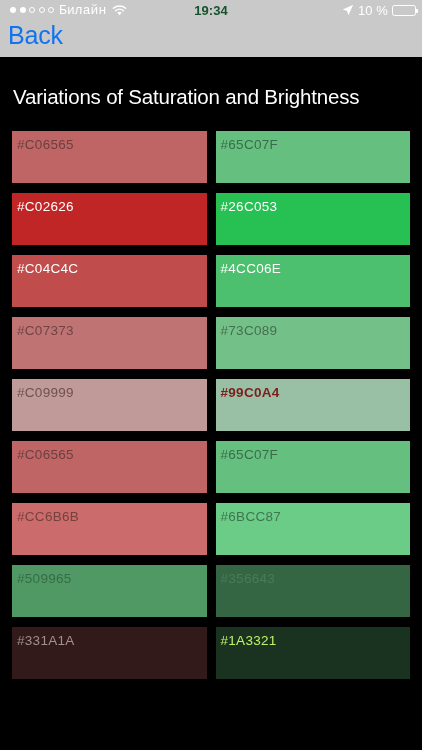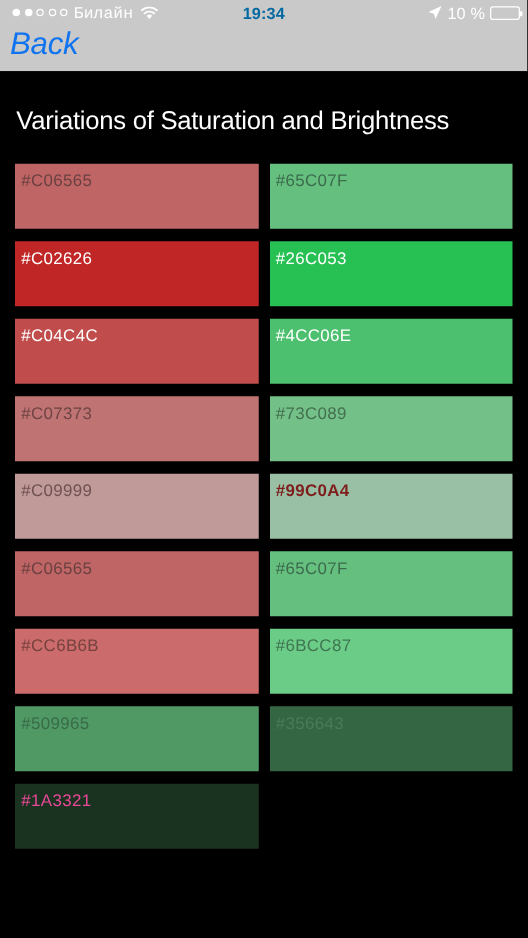--- a/index.html
+++ b/index.html
@@ -48,21 +48,21 @@
   .dot.filled { background: #ffffff; }
   .dot.hollow { border: 1.2px solid #ffffff; background: transparent; }
   .carrier { font-size: 13px; color: #ffffff; font-family: Liberation Mono, monospace; }
   .wifi-icon { display: inline-flex; align-items: center; margin-left: 1px; }
   .status-center {
     position: absolute;
     left: 0; right: 0;
     text-align: center;
     font-size: 13px;
     font-weight: bold;
-    color: #0369a1;
+    color: #14532d;
     pointer-events: none;
   }
   .status-right {
     margin-left: auto;
     display: flex;
     align-items: center;
     gap: 4px;
     z-index: 2;
   }
   .loc-icon { display: inline-flex; }
@@ -93,21 +93,20 @@
   }
 
   
   .nav-bar {
     height: 37px;
     background: #c9c9c9;
     display: flex;
     align-items: flex-start;
     padding: 0 8px;
     box-sizing: border-box;
-    font-style: italic;
   }
   .back-button {
     color: #1073ef;
     font-size: 25px;
     line-height: 30px;
     letter-spacing: -0.2px;
     cursor: pointer;
     user-select: none;
   }
 
@@ -235,17 +234,20 @@
       </div>
       <div class="swatch" style="background: rgb(107, 204, 135);">
         <span class="swatch-label" style="color: rgb(63, 117, 81);">#6BCC87</span>
       </div>
       <div class="swatch" style="background: rgb(80, 153, 101);">
         <span class="swatch-label" style="color: rgb(56, 107, 71);">#509965</span>
       </div>
       <div class="swatch" style="background: rgb(53, 102, 67);">
         <span class="swatch-label" style="color: rgb(74, 123, 87);">#356643</span>
       </div>
+      <div class="swatch" style="background: rgb(51, 26, 26);">
+        <span class="swatch-label" style="color: rgb(160, 144, 144);">#331A1A</span>
+      </div>
       <div class="swatch" style="background: rgb(26, 51, 33);">
-        <span class="swatch-label" style="color: #ec4899;">#1A3321</span>
+        <span class="swatch-label" style="color: #bef264;">#1A3321</span>
       </div>
     </div>
 </div>
 
 </body></html>

